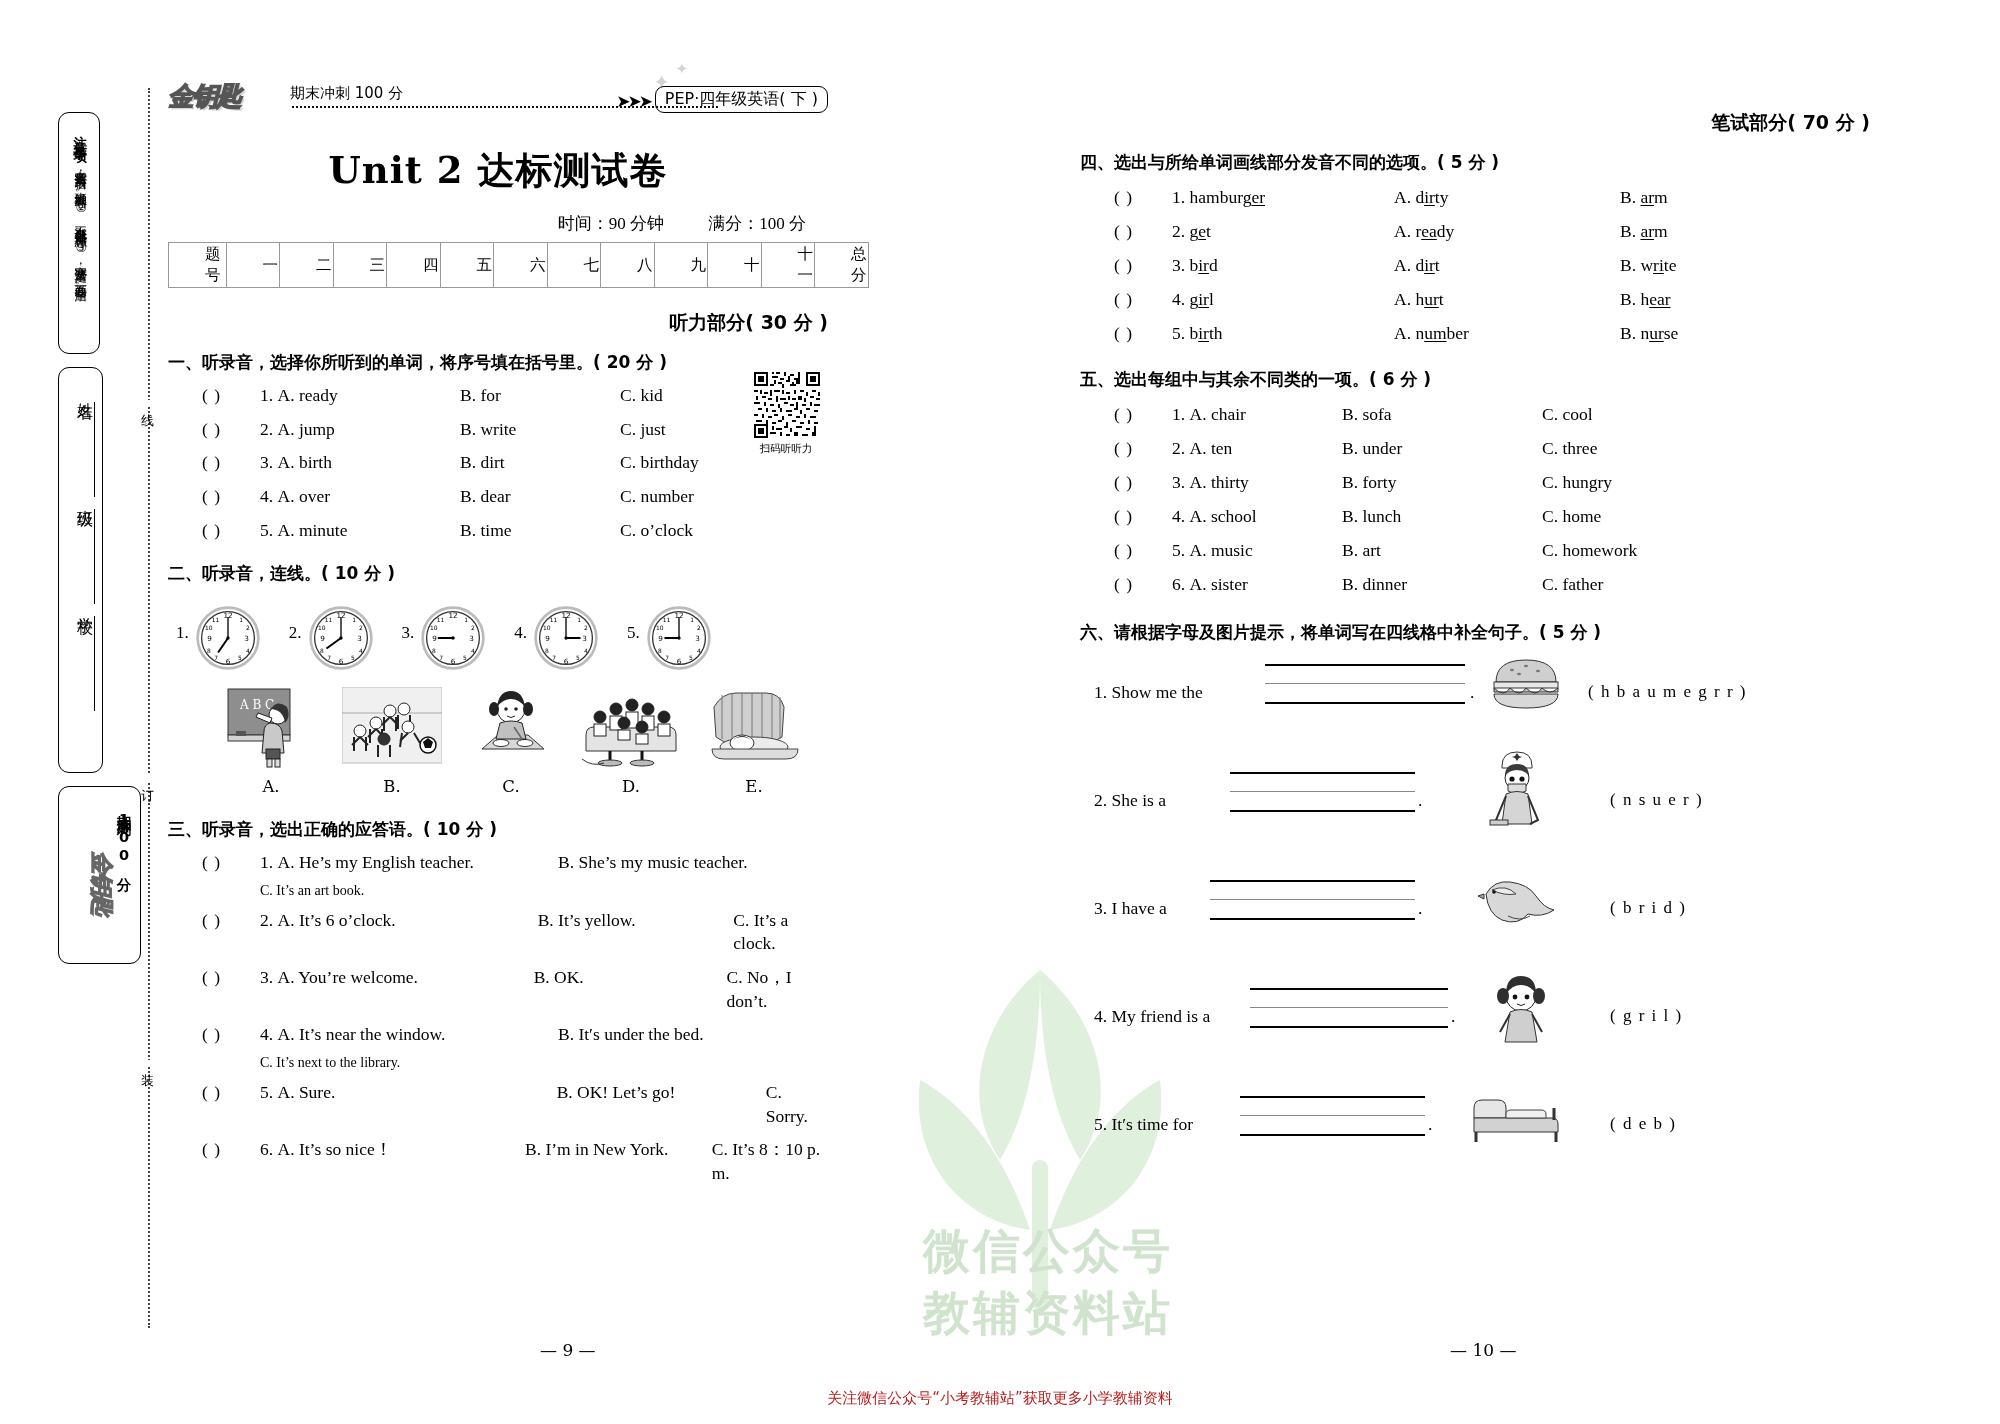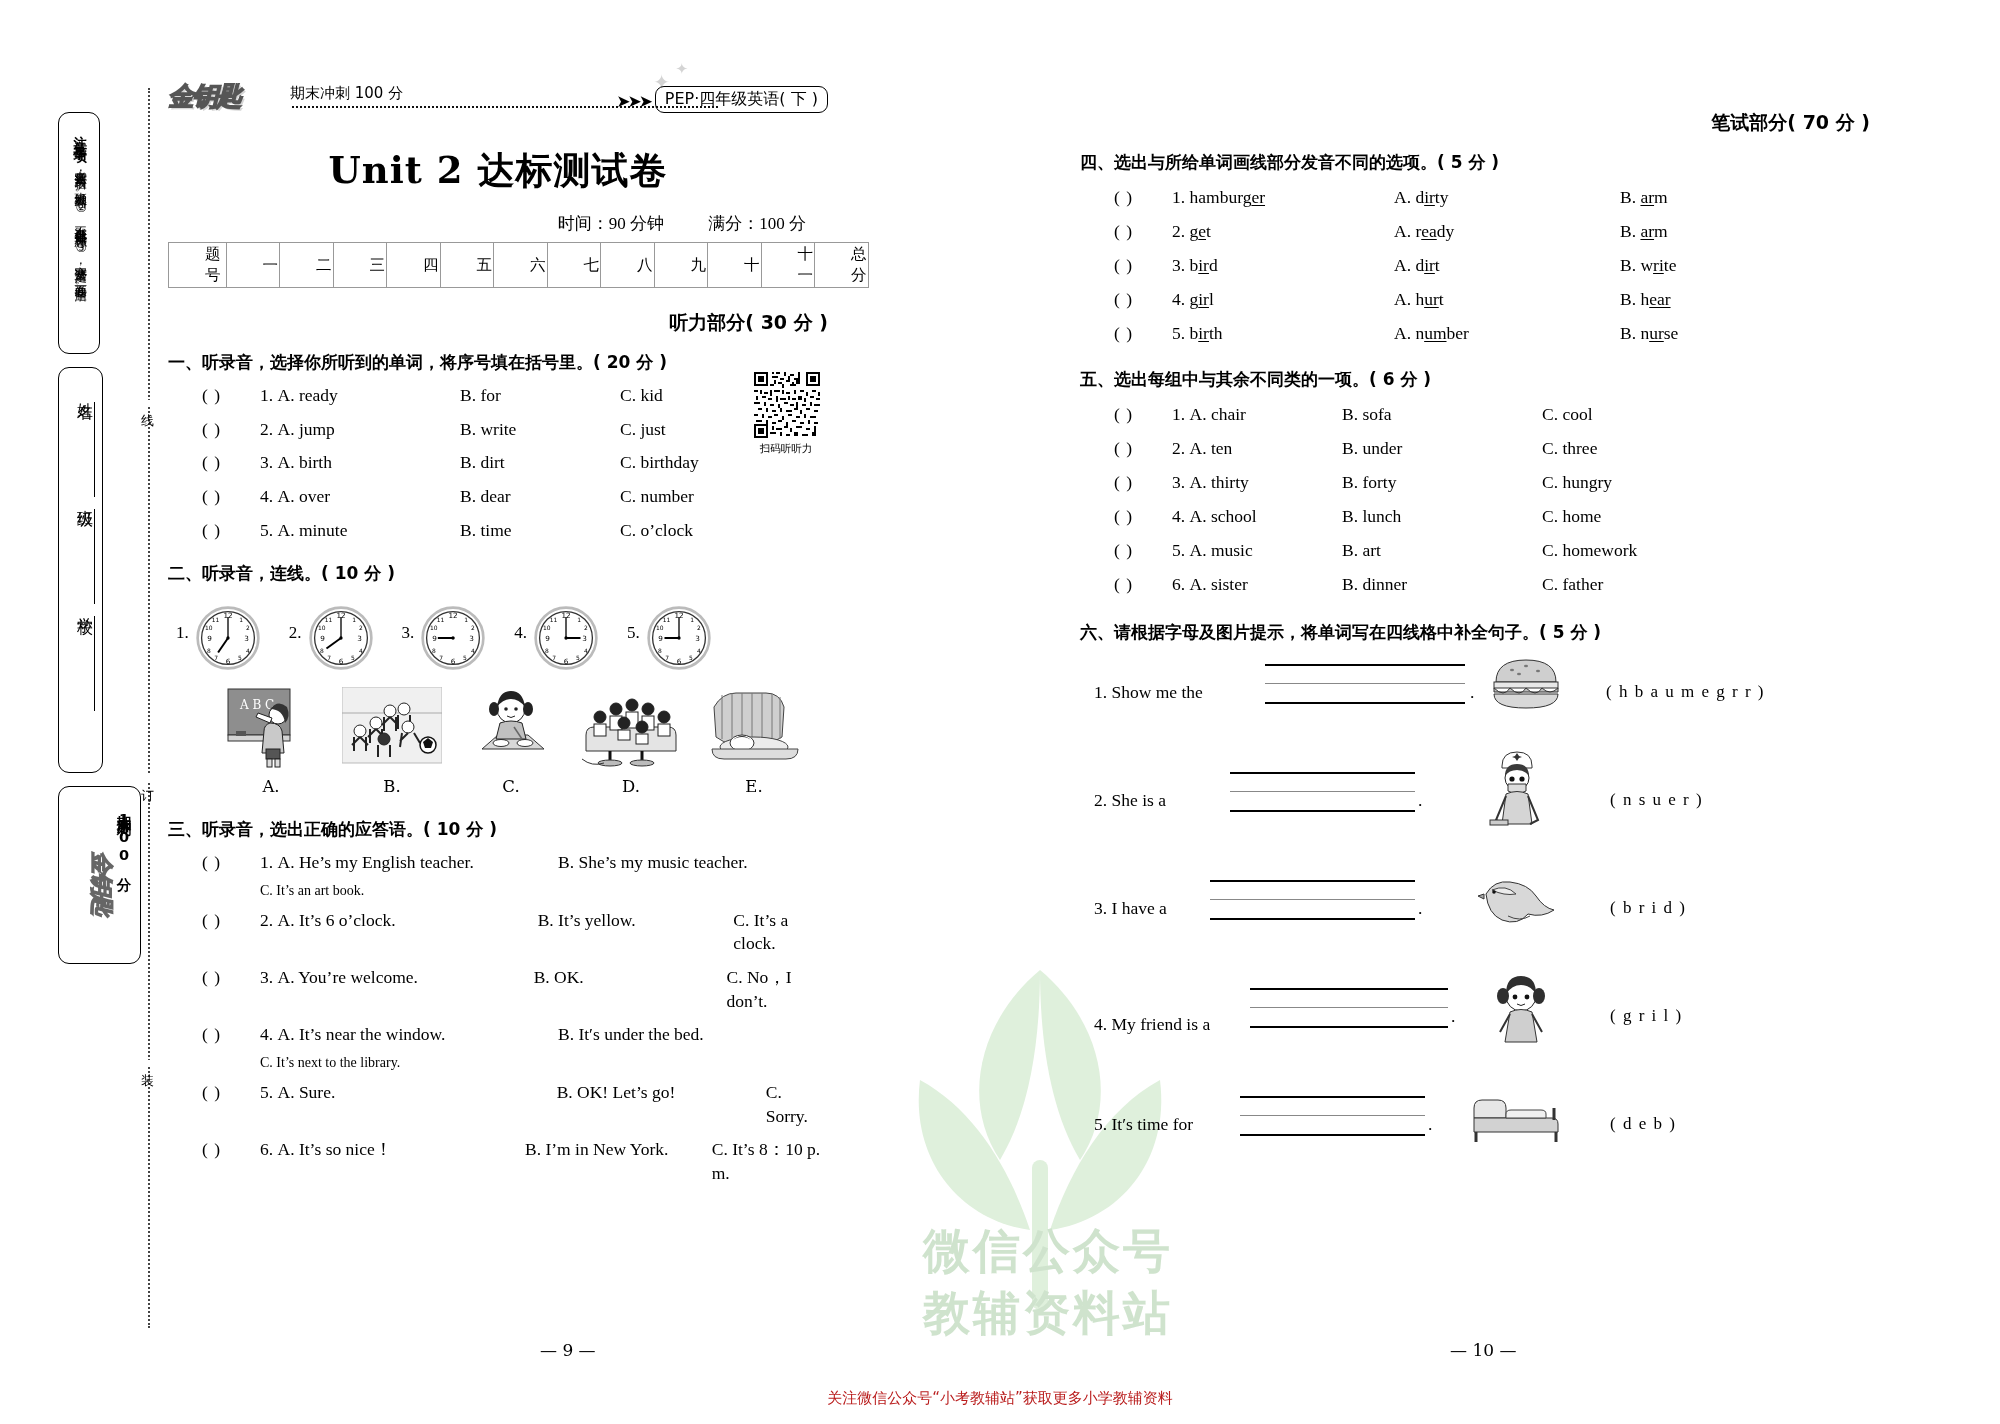--- a/index.html
+++ b/index.html
@@ -771,21 +771,21 @@
       <svg class="wr-pic" style="left:410px; top:4px;" width="72" height="60" viewBox="0 0 72 60">
         <path d="M6 26 q0 -22 30 -22 q30 0 30 22Z" fill="#cfcfcf" stroke="#333"></path>
         <ellipse cx="22" cy="14" rx="2" ry="1.3" fill="#777"></ellipse>
           <ellipse cx="36" cy="10" rx="2" ry="1.3" fill="#777"></ellipse>
         <ellipse cx="48" cy="15" rx="2" ry="1.3" fill="#777"></ellipse>
           <ellipse cx="29" cy="18" rx="2" ry="1.3" fill="#777"></ellipse>
         <rect x="4" y="26" width="64" height="6" fill="#e8e8e8" stroke="#333"></rect>
         <path d="M4 32 q10 10 16 0 q10 10 16 0 q10 10 16 0 q8 8 16 0 v4 H4Z" fill="#bdbdbd" stroke="#333"></path>
         <path d="M4 38 q0 14 32 14 q32 0 32 -14Z" fill="#d8d8d8" stroke="#333"></path>
       </svg>
-      <span class="wr-hint" style="left:526px; top:30px;">( h b a u m e g r r )</span>
+      <span class="wr-hint" style="left:508px; top:30px;">( h b a u m e g r r )</span>
     </div>
 
     <div class="writerow">
       <span class="wr-label" style="top:30px;"><span>2.</span>&nbsp;<span>She is a</span></span>
       <span class="fourline" style="left:150px; top:12px; width:185px;">
         <span class="l" style="top:0px;"></span>
           <span class="l mid" style="top:19px;"></span>
           <span class="l" style="top:38px;"></span>
       </span>
       <span class="wr-period" style="left:338px; top:30px;">.</span>
@@ -817,21 +817,21 @@
         <path d="M8 18 q8 -14 24 -12 q18 2 26 14 q8 12 18 14 q-12 8 -26 4 q-10 12 -26 6 q-14 -6 -16 -26Z" fill="#d8d8d8" stroke="#333"></path>
         <path d="M14 14 q14 -6 24 4 q-12 2 -24 -4Z" fill="#ececec" stroke="#444"></path>
         <circle cx="16" cy="16" r="1.8" fill="#111"></circle>
         <path d="M6 18 l-6 2 l6 3Z" fill="#aaa" stroke="#333"></path>
         <path d="M30 40 q12 6 22 0" fill="none" stroke="#444"></path>
       </svg>
       <span class="wr-hint" style="left:530px; top:30px;">( b r i d )</span>
     </div>
 
     <div class="writerow">
-      <span class="wr-label" style="top:30px;margin-top:8px;"><span>4.</span>&nbsp;<span>My friend is a</span></span>
+      <span class="wr-label" style="top:30px;"><span>4.</span>&nbsp;<span>My friend is a</span></span>
       <span class="fourline" style="left:170px; top:12px; width:198px;">
         <span class="l" style="top:0px;"></span>
           <span class="l mid" style="top:19px;"></span>
           <span class="l" style="top:38px;"></span>
       </span>
       <span class="wr-period" style="left:371px; top:30px;">.</span>
       <svg class="wr-pic" style="left:410px; top:-4px;" width="62" height="74" viewBox="0 0 62 74">
         <circle cx="31" cy="24" r="15" fill="#fff" stroke="#222"></circle>
         <path d="M16 22 q0 -18 15 -18 q15 0 15 18 q-6 -9 -15 -9 q-9 0 -15 9Z" fill="#2f2f2f"></path>
         <ellipse cx="13" cy="24" rx="6" ry="8" fill="#2f2f2f"></ellipse>

